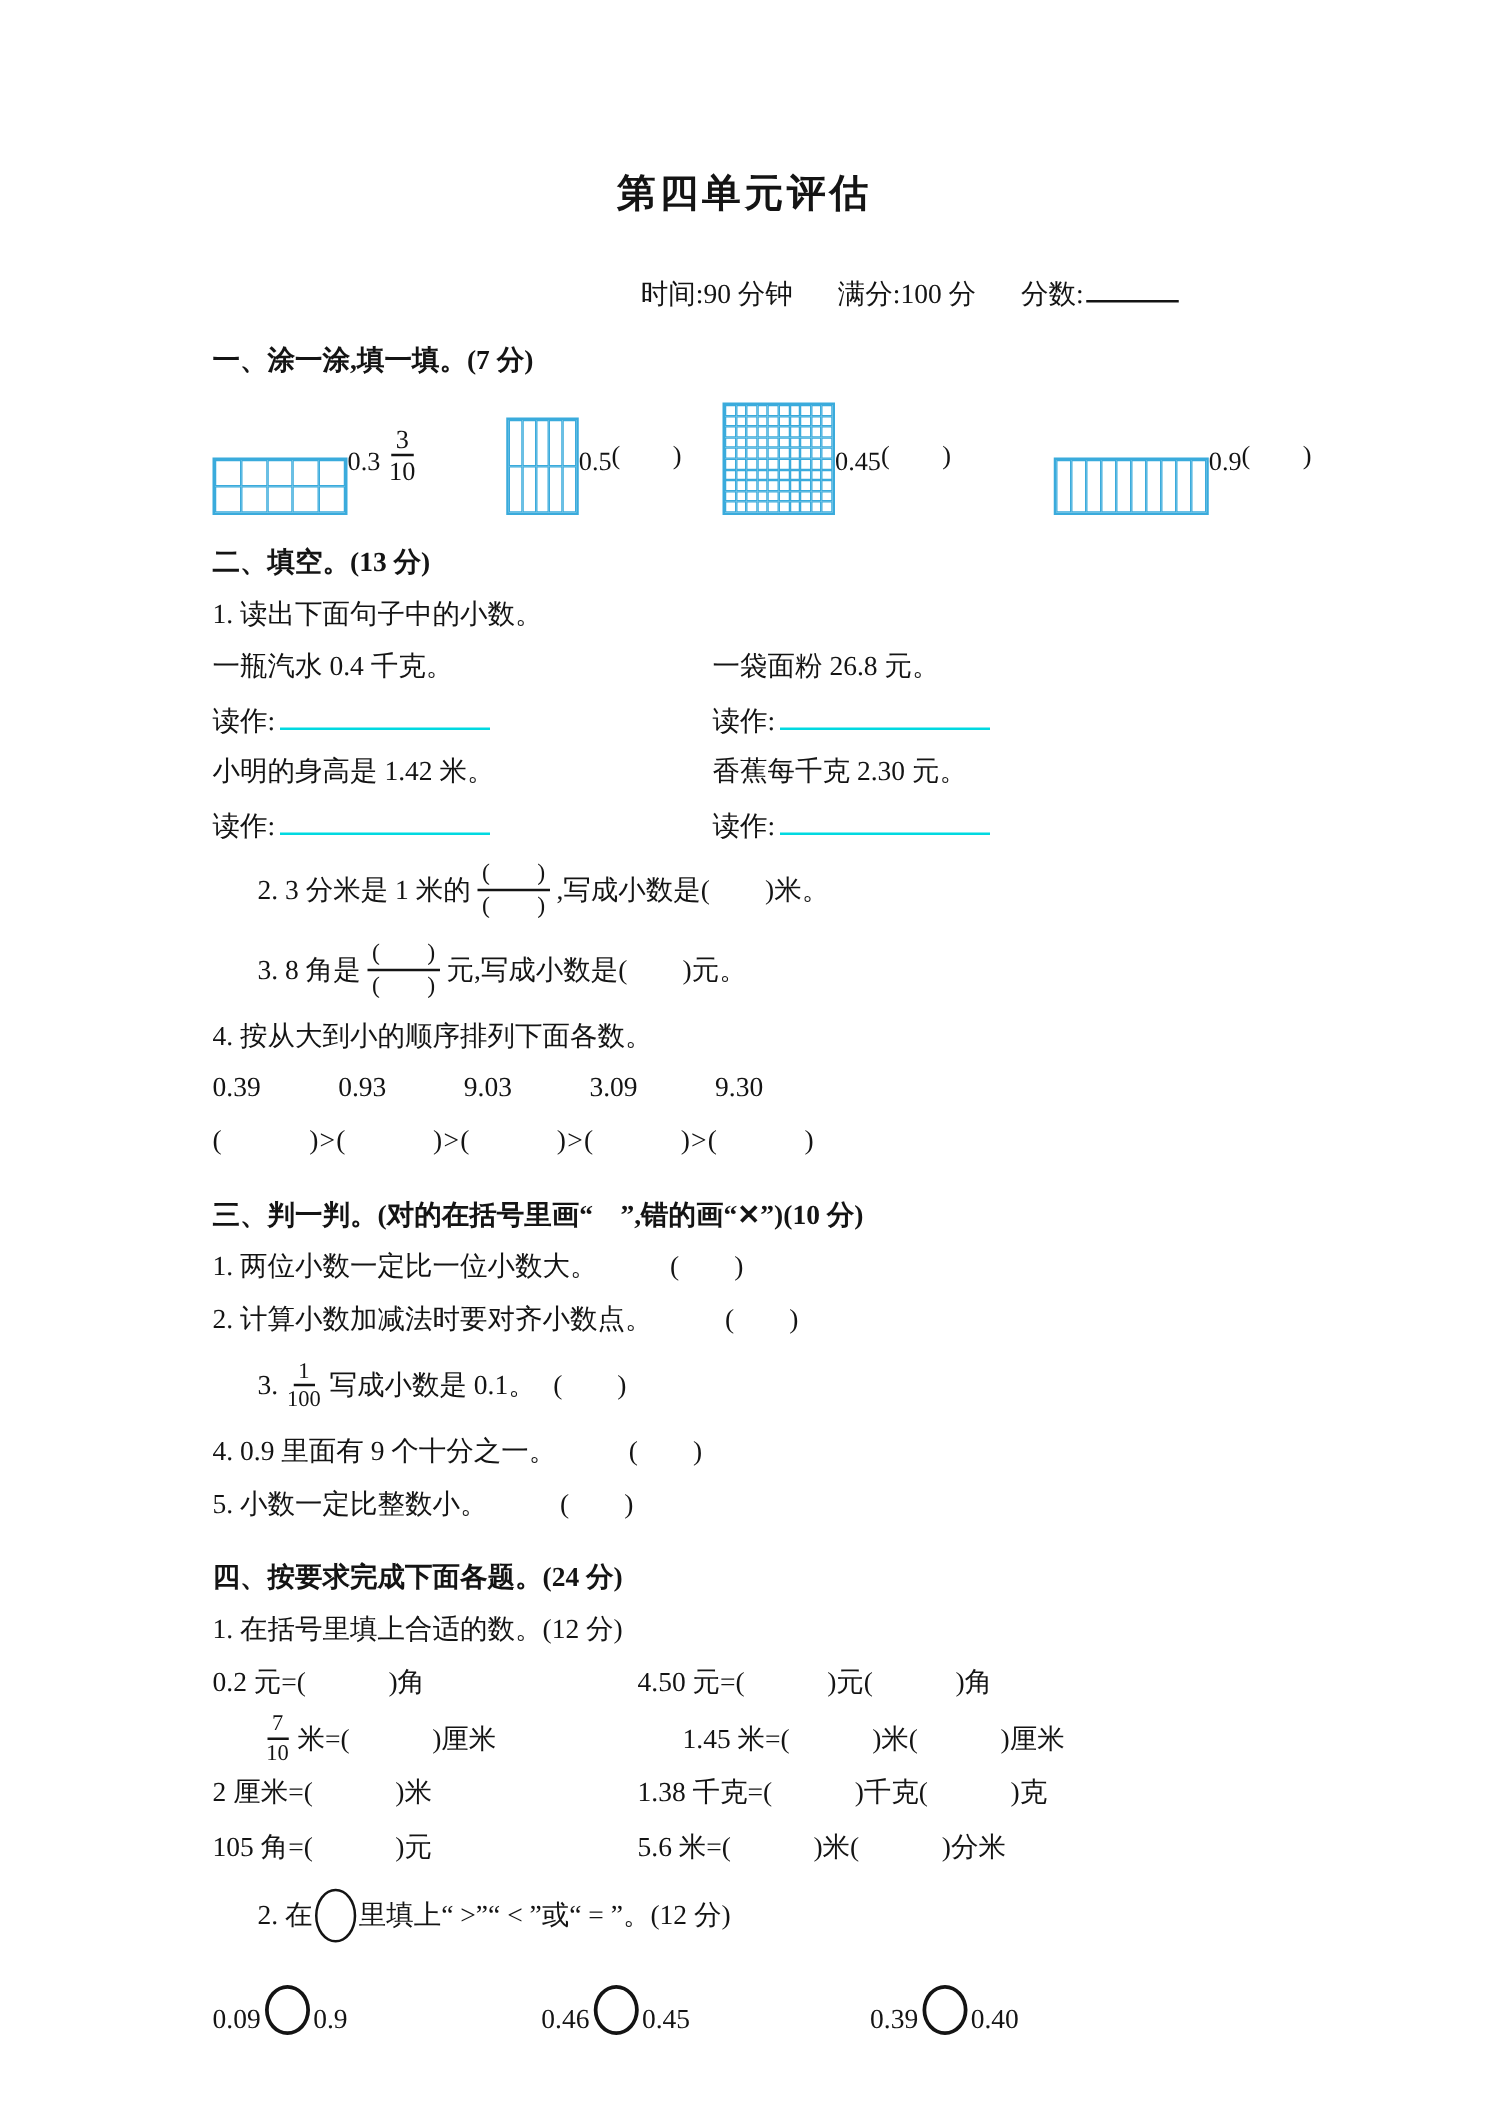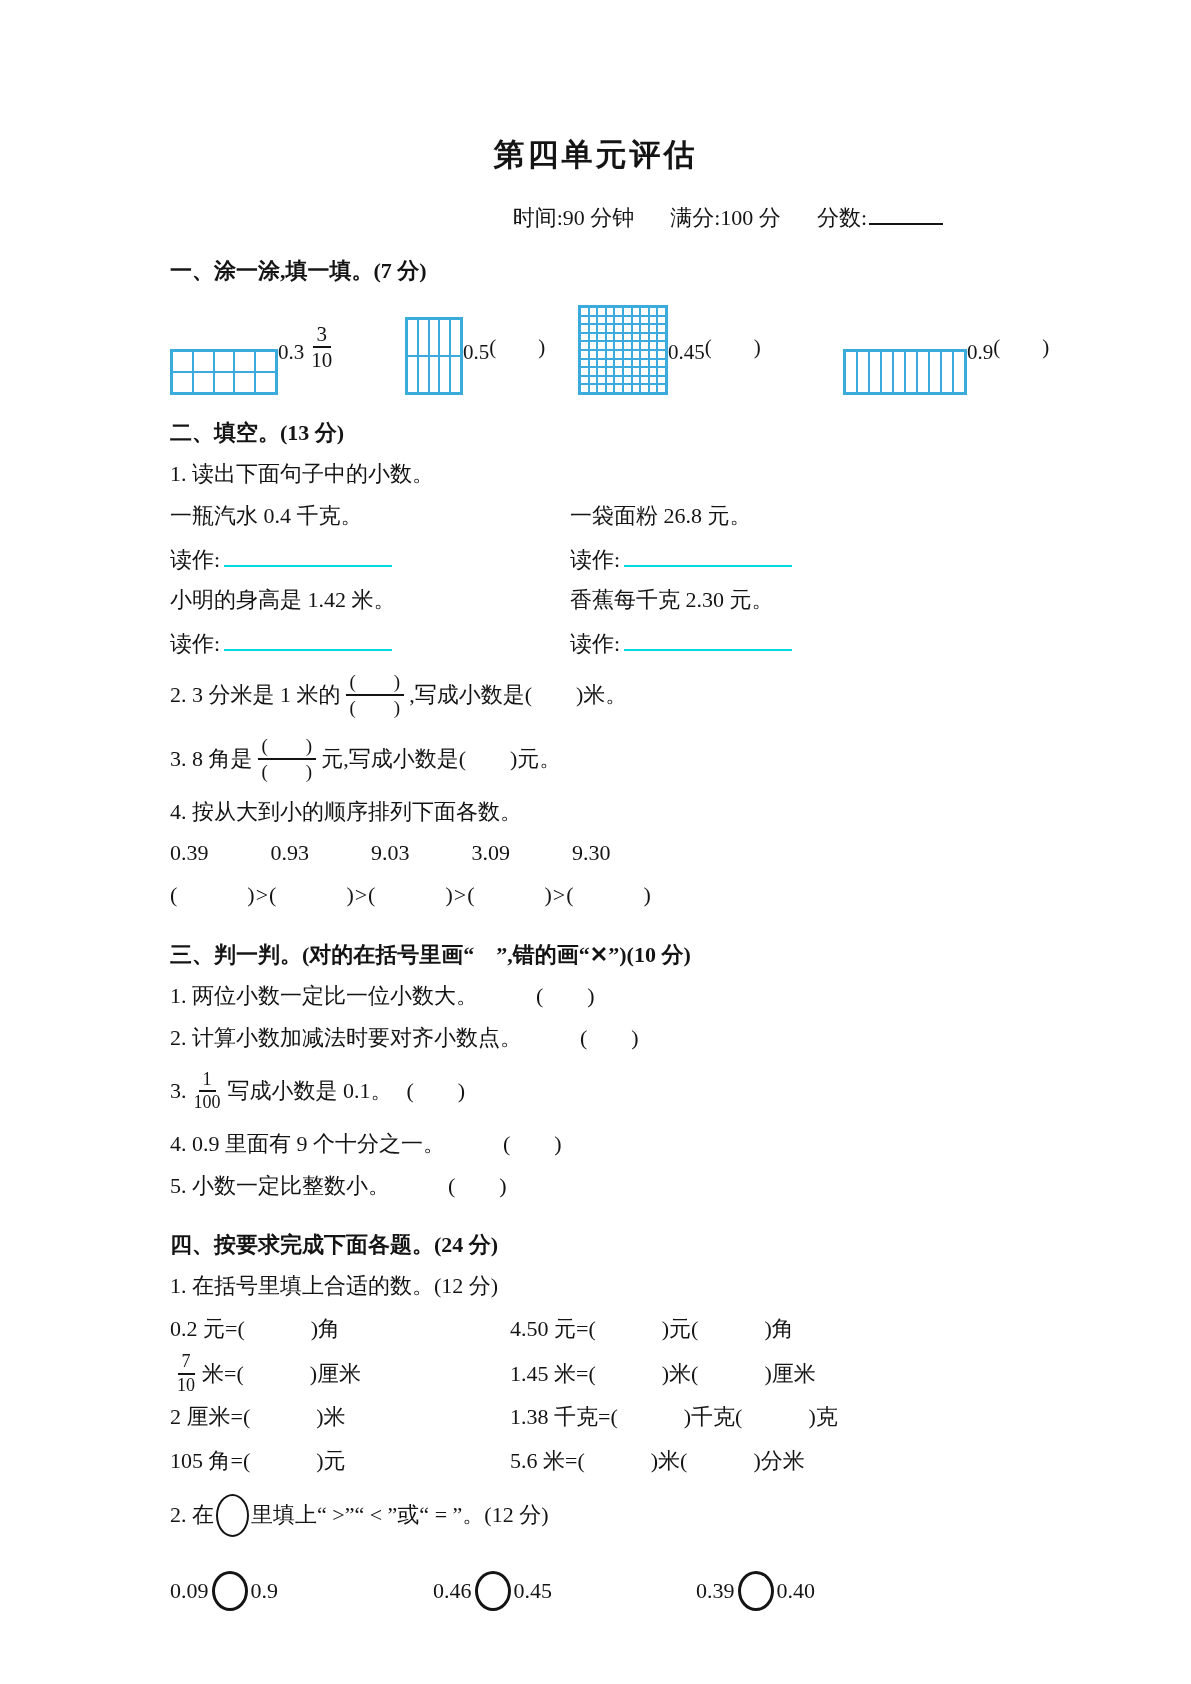--- a/index.html
+++ b/index.html
@@ -7,28 +7,28 @@
     width:1191px;height:1684px;background:#ffffff;color:#141414;
     font-family:"Liberation Serif","DejaVu Serif",serif;
     overflow:hidden;
   }
   .page{padding:122px 170px 0 170px;box-sizing:border-box;}
 
   h1.title{
     margin:12px;text-align:center;font-size:31px;font-weight:600;letter-spacing:3px;
   }
   .info{
-    display:flex;gap:36px;width:max-content;margin:24px 78px 0 auto;
+    display:flex;gap:36px;width:max-content;margin:41px 78px 0 auto;
     font-size:22px;align-items:flex-end;
   }
   .score-blank{display:inline-block;width:74px;border-bottom:2px solid #141414;height:1.05em;margin-left:2px;}
 
   .sec-head{font-size:22px;margin:18px 0 0 0;height:40px;display:flex;align-items:center;font-weight:bold;}
   .line{font-size:22px;height:42px;display:flex;align-items:center;margin:0;}
-  .tall{height:64px;}
+  .tall{height:64px;margin-left:36px;}
 
   
   .grids{display:flex;align-items:flex-start;margin:4px 0 0 0;}
   .grid-col{display:flex;flex-direction:row;align-items:center;}
   .gc0{width:160px;margin-left:0;}
   .gc1{width:150px;margin-left:75px;}
   .gc2{width:150px;margin-left:23px;}
   .gc3{width:170px;margin-left:115px;}
   .fig-area{height:100px;display:flex;align-items:flex-end;justify-content:center;}
   .grid-figure{display:grid;border:2px solid var(--grid-color,#3AABDC);background:#fff;}
@@ -56,21 +56,21 @@
   
   .jparen{margin-left:58px;}
   .jparen.near{margin-left:14px;}
 
   
   .pair4{display:grid;grid-template-columns:340px 1fr;font-size:22px;height:44px;align-items:center;}
   .pair4 .cell-left{display:flex;align-items:center;text-align:center;}
   .circle{display:inline-block;width:36px;height:40px;border:3px solid #141414;border-radius:50%;box-sizing:border-box;vertical-align:middle;}
   .circle-inline{display:inline-block;width:33px;height:43px;border:2.5px solid #141414;border-radius:50%;box-sizing:border-box;vertical-align:middle;margin:0 2px;}
   .cmp-row{display:grid;grid-template-columns:263px 263px auto;font-size:22px;align-items:center;margin-top:18px;height:52px;}
-  .cmp{display:flex;align-items:center;gap:3px;}
+  .cmp{display:flex;align-items:flex-end;gap:3px;}
 </style>
 </head>
 <body>
 
 <div class="page">
 
   <h1 class="title">第四单元评估</h1>
 
   <div class="info">
     <span>时间:90 分钟</span>

